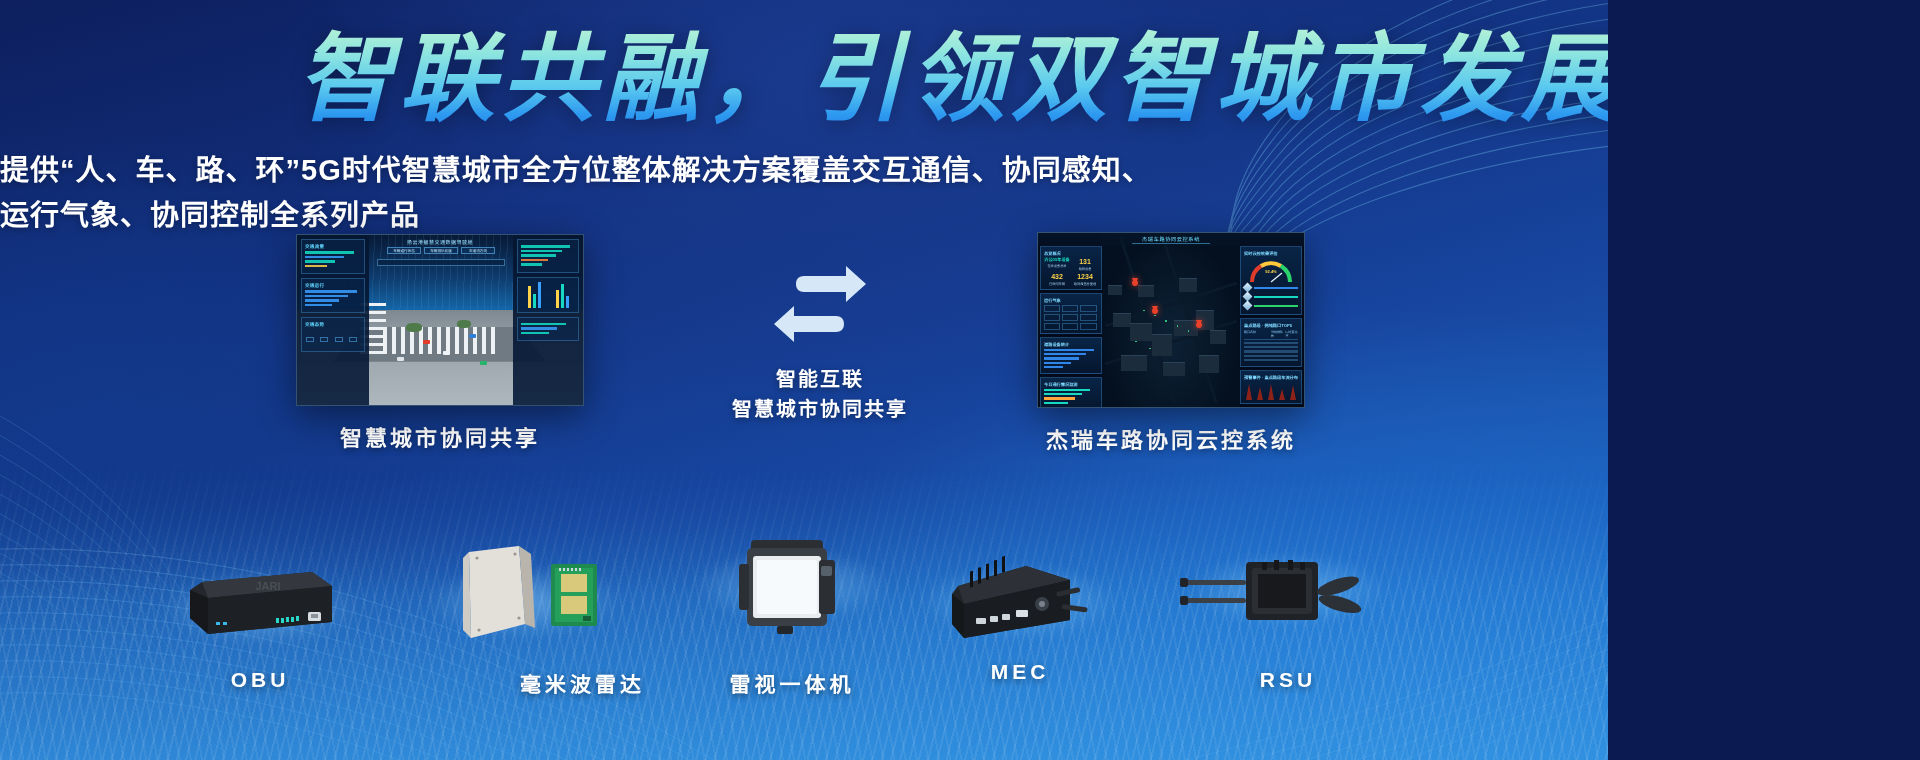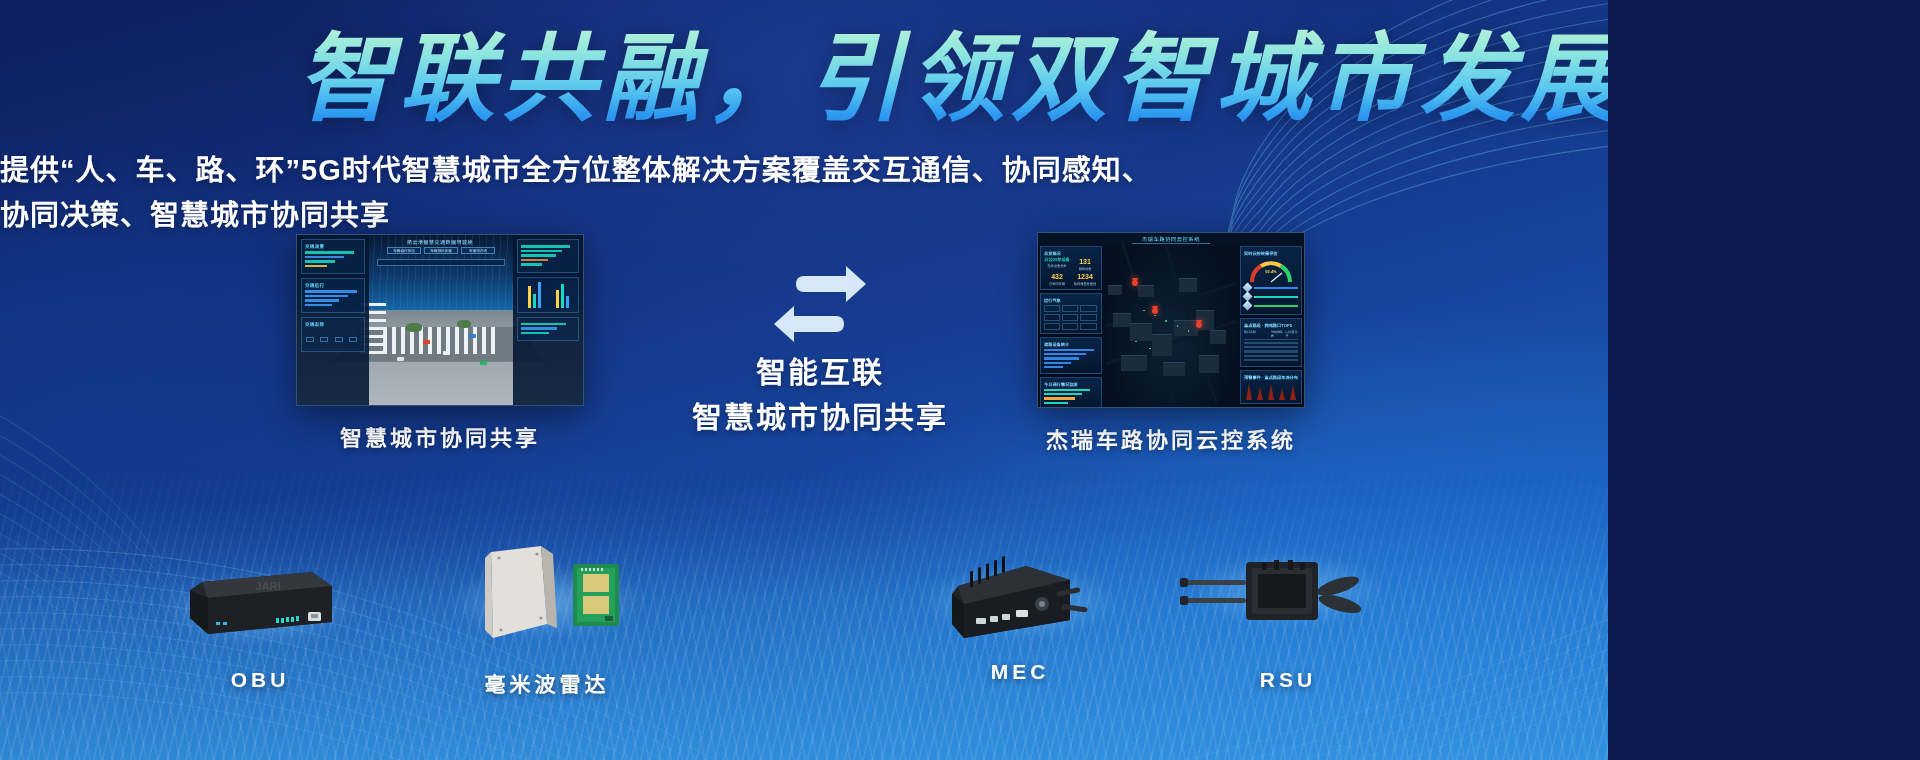--- a/index.html
+++ b/index.html
@@ -142,32 +142,32 @@
   .rd-bar { height:2.2px; background:#2f86e8; margin:2px 0; }
   .rd-bar.c { background:#17d8c0; }
   .rd-gauge { position:relative; width:46px; height:24px; margin:1px auto 2px; }
   .rd-tri { width:0; height:0; border-left:3.5px solid transparent;
             border-right:3.5px solid transparent; border-bottom:16px solid #8e2218; }
   .rd-cube { width:7px; height:7px; background:linear-gradient(135deg,#dff1ff,#7fb5d8); transform:rotate(45deg); }
 
   
   .center-block { position:absolute; left:640px; top:262px; width:360px; text-align:center; }
   .arrows { width:100px; height:84px; margin:0 auto; }
-  .center-cap { color:#fff; font-size:30px; font-weight:700;
+  .center-cap { margin-top:14px; color:#fff; font-size:20px; font-weight:700;
                 line-height:1.5; letter-spacing:2px; text-shadow:0 2px 6px rgba(0,0,0,.4); }
   .center-cap span { display:block; }
 
   
   .products { position:absolute; left:0; top:548px; width:1920px; height:200px; }
   .product { position:absolute; text-align:center; }
   .product .art { position:relative; height:104px; }
   .product .lbl { color:#fff; font-size:21px; font-weight:800; letter-spacing:4px;
                   text-shadow:0 2px 7px rgba(0,0,0,.45); }
   .p-obu   { left:140px; top:0;  width:240px; }
-  .p-radar { left:427px; top:-6px; width:240px; }
+  .p-radar { left:405px; top:-6px; width:240px;text-align:right; }
   .p-cam   { left:672px; top:-22px; width:240px; }
   .p-mec   { left:900px; top:-6px; width:240px; }
   .p-rsu   { left:1168px; top:-18px; width:240px; }
   .p-obu   .lbl { margin-top:16px; }
   .p-radar .lbl { margin-top:22px; }
   .p-cam   .lbl { margin-top:38px; }
   .p-mec   .lbl { margin-top:14px; }
   .p-rsu   .lbl { margin-top:34px; }
 
   .glow { position:absolute; left:50%; top:58%; transform:translate(-50%,-50%);
@@ -240,21 +240,21 @@
     </svg>
   </div>
 
   <div class="bottom-sheen"></div>
   <div class="bottom-sheen b2"></div>
 
   <h1 class="headline">智联共融，引领双智城市发展</h1>
 
   <div class="subtitle">
     <span class="ln">提供“人、车、路、环”5G时代智慧城市全方位整体解决方案覆盖交互通信、协同感知、</span>
-    <span class="ln">协同决策、智慧城市协同共享</span>
+    <span class="ln">运行气象、协同控制全系列产品</span>
   </div>
 
   <div class="panel panel-left">
     <div class="shot">
       <div class="ld">
         <div class="ld-sky"></div>
         <div class="ld-road"></div>
         <div class="ld-cross"></div>
         <div class="ld-cross2"></div>
         <div class="ld-grass" style="left:38%;top:52%;width:16px;height:9px;"></div>
@@ -537,20 +537,36 @@
               <rect x="136" y="26" width="2" height="3"></rect>
             <rect x="140" y="26" width="2" height="3"></rect>
               <rect x="144" y="26" width="2" height="3"></rect>
           </g>
           <rect x="148" y="74" width="8" height="5" fill="#17603a"></rect>
         </svg>
       </div>
       <div class="lbl">毫米波雷达</div>
     </div>
 
+    <div class="product p-cam">
+      <div class="art">
+        <div class="glow"></div>
+        <svg width="150" height="120" viewBox="0 0 150 120" style="position:absolute;left:45px;top:0">
+          <rect x="34" y="14" width="72" height="12" rx="4" fill="#2b2f34"></rect>
+          <rect x="30" y="22" width="80" height="78" rx="5" fill="#3a3f46"></rect>
+          <rect x="36" y="30" width="68" height="62" rx="3" fill="#e9edf0"></rect>
+          <rect x="40" y="34" width="60" height="54" rx="2" fill="#f7fafc"></rect>
+          <rect x="102" y="34" width="16" height="54" rx="3" fill="#2b2f34"></rect>
+          <rect x="104" y="40" width="11" height="10" rx="2" fill="#55606b"></rect>
+          <rect x="22" y="38" width="10" height="46" rx="3" fill="#2b2f34"></rect>
+          <rect x="60" y="100" width="16" height="8" rx="2" fill="#23262b"></rect>
+        </svg>
+      </div>
+      <div class="lbl">雷视一体机</div>
+    </div>
 
     <div class="product p-mec">
       <div class="art">
         <div class="glow"></div>
         <svg width="180" height="104" viewBox="0 0 180 104" style="position:absolute;left:30px;top:4">
           <polygon points="28,40 96,20 140,34 140,74 34,92 22,78 22,48" fill="#202327"></polygon>
           <polygon points="28,40 96,20 140,34 34,58" fill="#2d3137"></polygon>
           <polygon points="22,48 34,58 34,92 22,78" fill="#15181b"></polygon>
           <polygon points="34,58 140,34 140,74 34,92" fill="#191c20"></polygon>
           <g fill="#0f1113">

